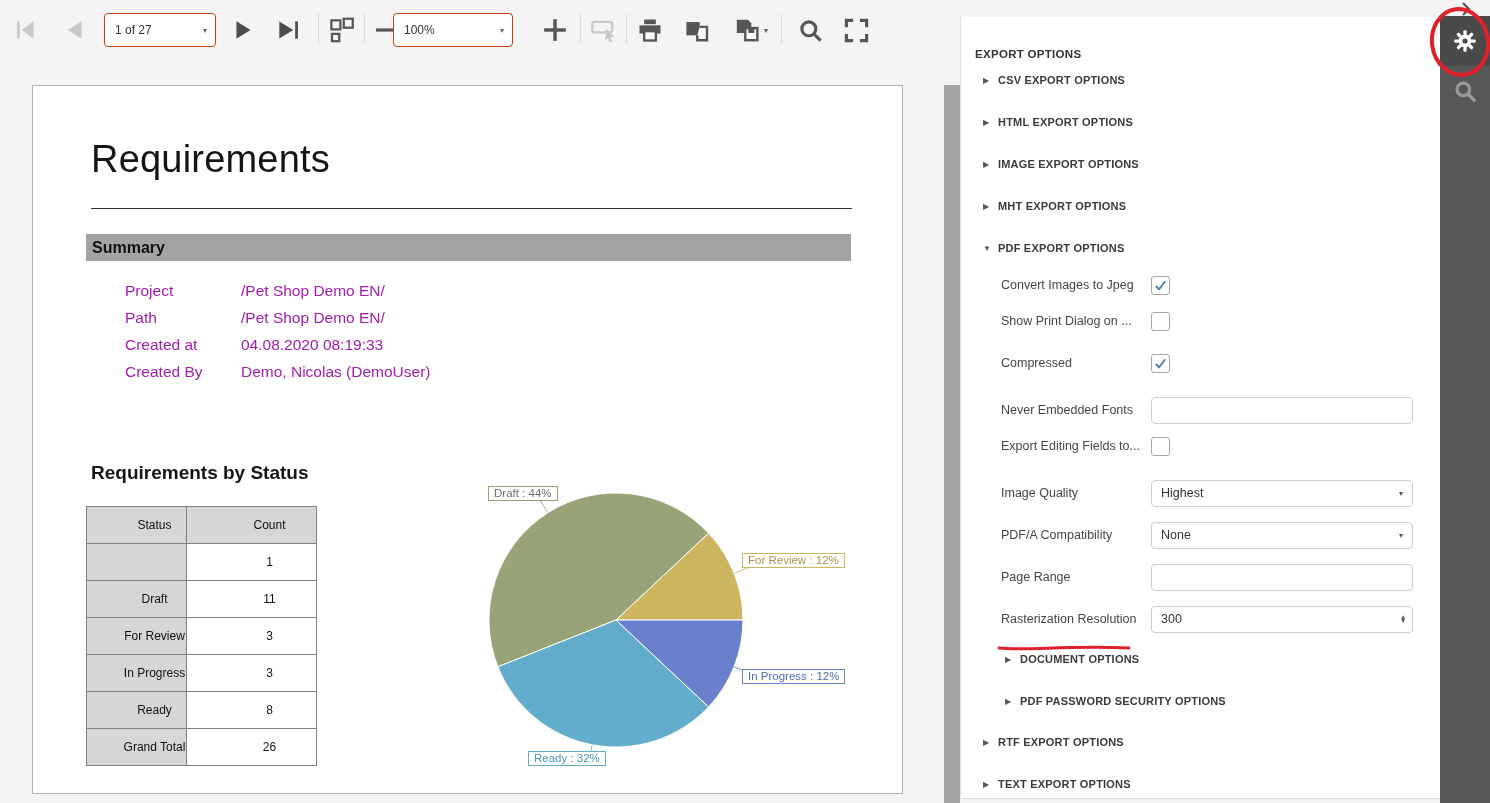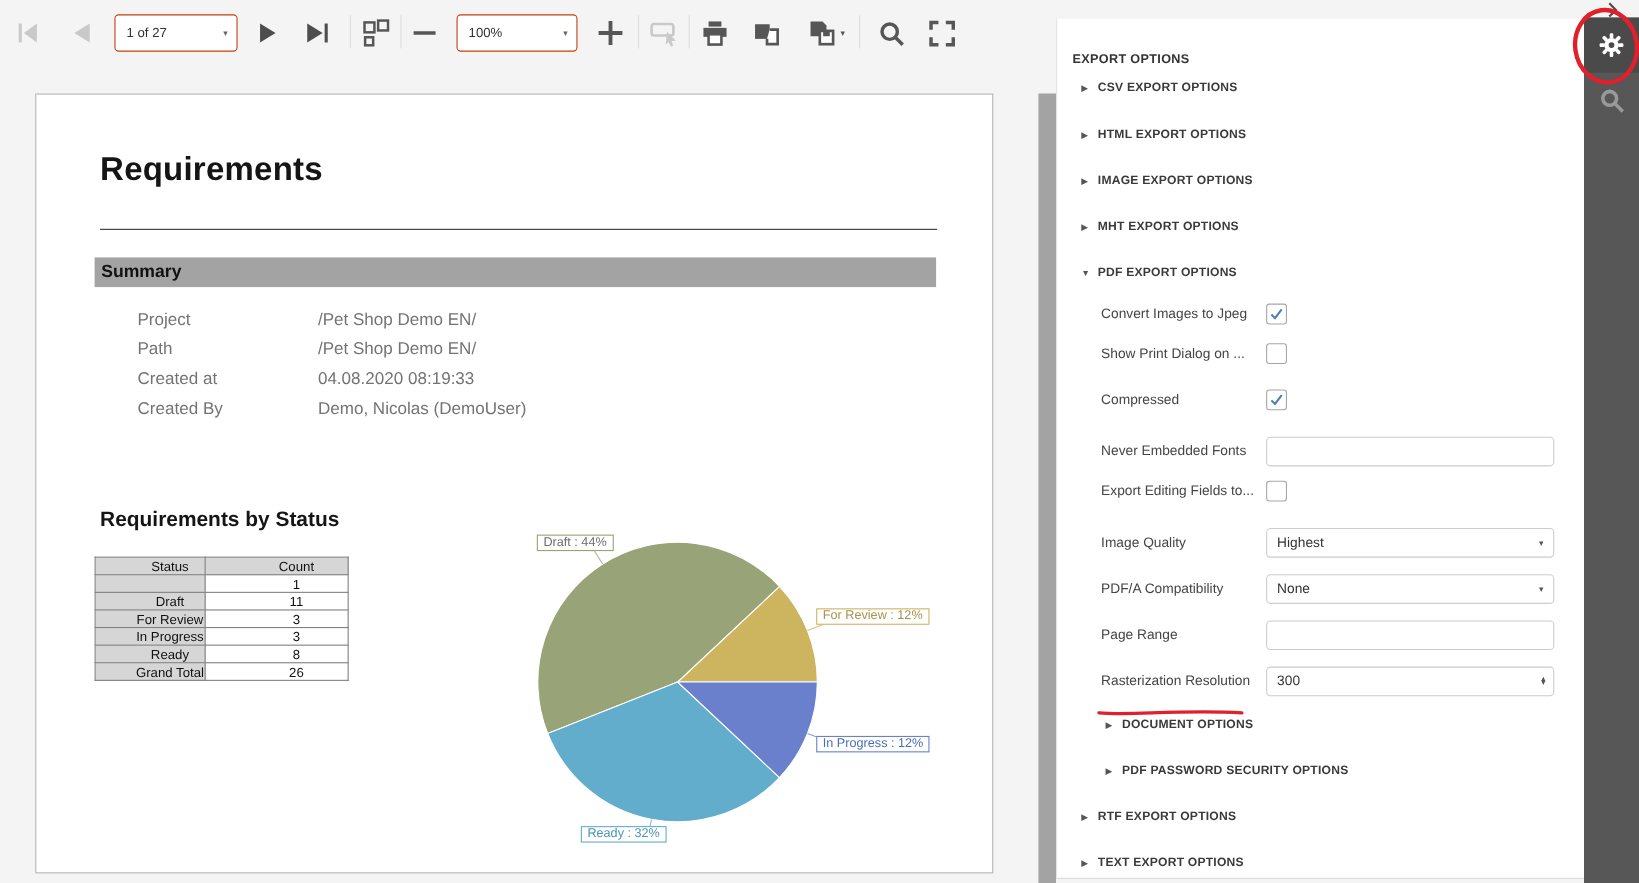--- a/index.html
+++ b/index.html
@@ -18,39 +18,39 @@
     background:#fff; border:1px solid #c2410c; border-radius:4px;
     font-size:12px; color:#333; display:flex; align-items:center;
     padding:0 8px 0 10px; justify-content:space-between;
   }
   .dd .caret { font-size:8px; color:#666; margin-left:8px; }
   
   .page {
     position:absolute; left:32px; top:85px; width:871px; height:709px;
     background:#fff; border:1px solid #b3b3b3;
   }
-  .doc-title { position:absolute; left:58px; top:52px; font-size:30px; color:#151515; letter-spacing:0.2px;font-weight:bold; }
+  .doc-title { position:absolute; left:58px; top:52px; font-size:38px; color:#151515; letter-spacing:0.2px; }
   .logo { position:absolute; left:621px; top:60px; display:flex; align-items:flex-start; }
   .logo-sq { width:47px; height:46px; background:#4da0dc; border-radius:9px; position:relative; }
   .logo-sq .q { position:absolute; left:10px; top:10px; width:27px; height:26px; border:6px solid #fff; border-radius:9px; }
   .logo-sq .tail { position:absolute; right:9px; bottom:9px; width:9px; height:6px; background:#fff; border-radius:1px; }
   .logo-txt { margin-left:8px; line-height:1; }
   .logo-name { color:#4da0dc; font-size:31px; font-weight:500; letter-spacing:1px; }
   .logo-tag { color:#85c4ea; font-size:7.5px; letter-spacing:0.6px; margin-top:2px; }
   .title-rule { position:absolute; left:58px; top:122px; width:761px; border-top:1.5px solid #333; }
   .gray-bar {
     position:absolute; left:53px; width:765px; height:27px; background:#a3a3a3;
     font-size:16px; font-weight:700; color:#111; display:flex; align-items:center; padding-left:6px;
   }
-  .sum-row { position:absolute; left:92px; font-size:15.5px; color:#737373; display:flex;gap:48px; }
+  .sum-row { position:absolute; left:92px; font-size:15.5px; color:#a21caf; display:flex; }
   .sum-row .lbl { width:116px; }
   .stat-title { position:absolute; left:58px; top:376px; font-size:19px; font-weight:600; color:#151515; }
   
   table.stats { position:absolute; left:53px; top:420px; border-collapse:collapse; font-size:12px; color:#111; }
-  table.stats td, table.stats th { border:1px solid #808080; text-align:center; height:16px; font-weight:400;padding-left:36px; }
+  table.stats td, table.stats th { border:1px solid #808080; text-align:center; height:37px; font-weight:400;padding-left:36px; }
   table.stats .c1 { width:100px; background:#d6d6d6; }
   table.stats .c2 { width:130px; background:#fff; }
   table.stats tr.head .c2 { background:#d6d6d6; }
   
   .chart { position:absolute; left:408px; top:378px; width:460px; height:330px;text-align:center; }
   .pie-label {
     position:absolute; background:#fff; border:1px solid #999; padding:0px 5px 1px 5px;
     font-size:11.5px; white-space:nowrap;
   }
   
@@ -136,21 +136,21 @@
         <rect x="14" y="1.5" width="8" height="8"></rect>
         <rect x="3.5" y="15" width="6.5" height="6.5"></rect>
       </svg>
   </div>
   <div class="sep" style="left:364px"></div>
   <div class="tb" style="left:370px;width:32px">
     <svg width="24" height="24" viewBox="0 0 24 24">
         <path d="M2 12h20" stroke="#565656" stroke-width="3.2"></path>
       </svg>
   </div>
-  <div class="dd tb" style="left:415px;width:110px">
+  <div class="dd tb" style="left:393px;width:120px">
     <span>100%</span>
     <span class="caret">▾</span>
   </div>
   <div class="tb" style="left:539px;width:32px">
     <svg width="26" height="26" viewBox="0 0 24 24" stroke="#565656" stroke-width="3.2">
         <path d="M2 12h20"></path>
         <path d="M12 2v20"></path>
       </svg>
   </div>
   <div class="sep" style="left:580px"></div>

